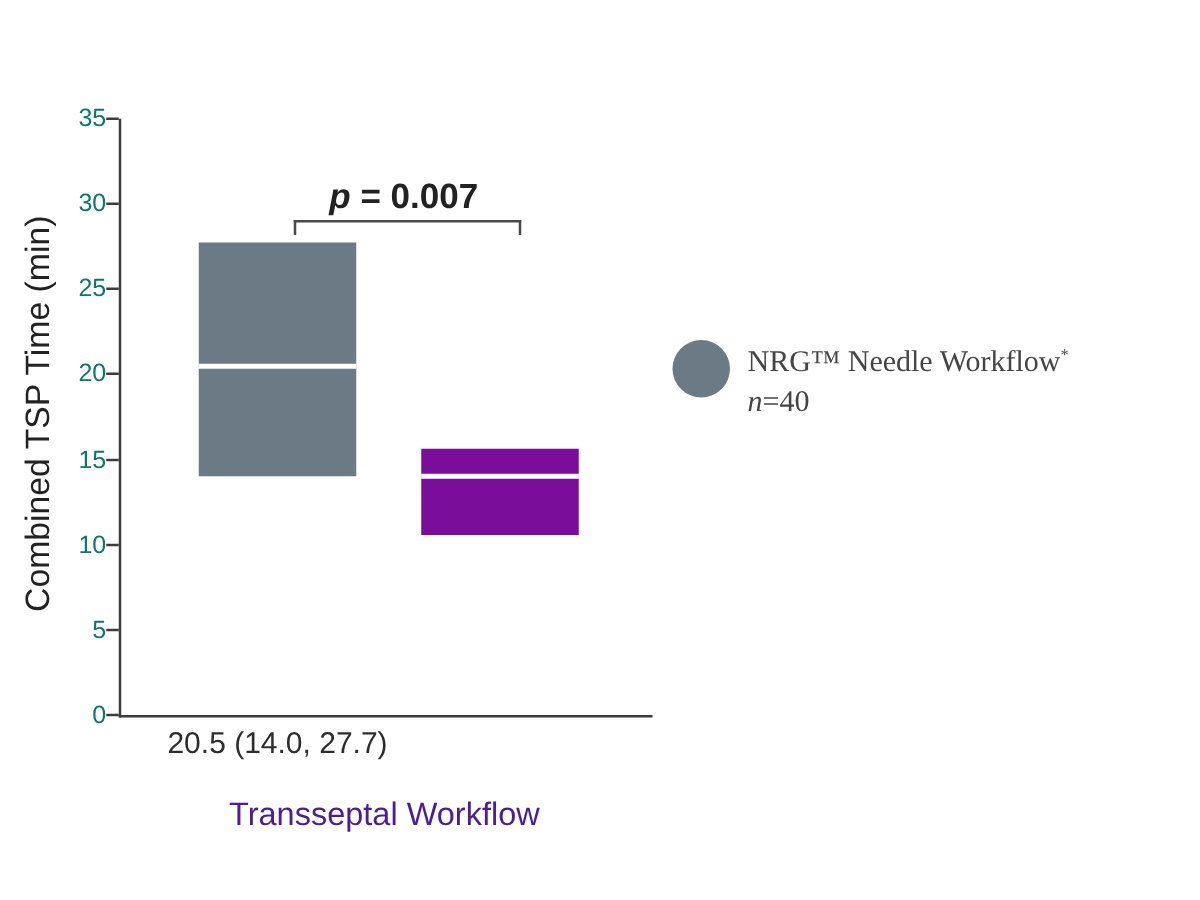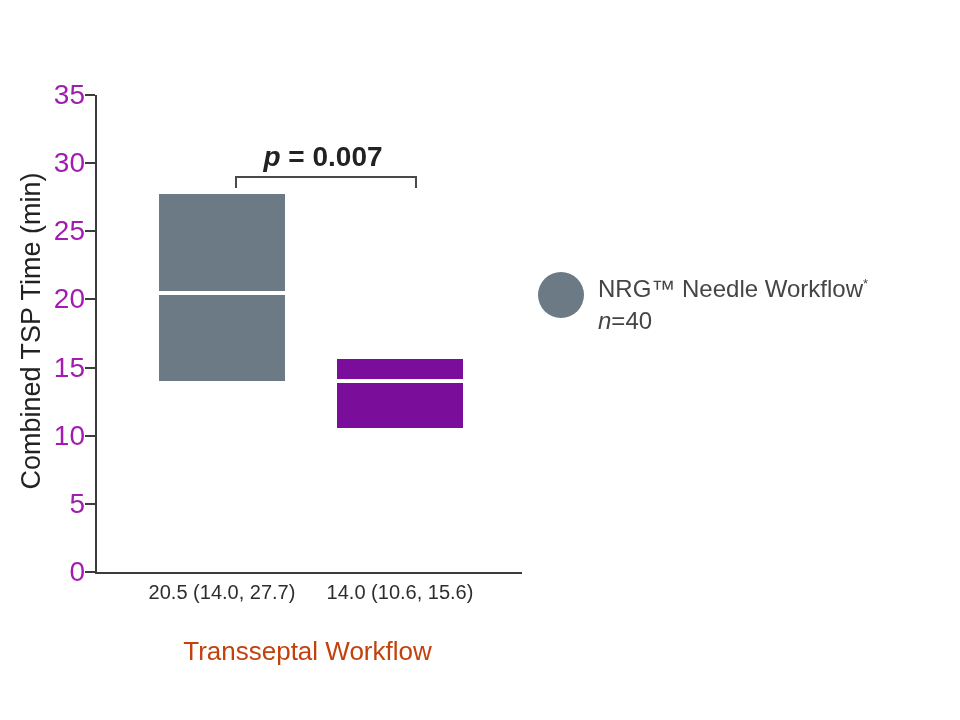--- a/index.html
+++ b/index.html
@@ -4,42 +4,42 @@
 <style>
   html,body { margin:0; padding:0; background:#ffffff; }
   body { font-family:"Liberation Sans", sans-serif; }
   .canvas { position:relative; width:960px; height:720px; background:#ffffff; overflow:hidden; color:#2d2d2d; }
 
   .plot { position:absolute; left:95px; top:95px; width:425px; height:477px;
           border-left:2px solid #3c3c3c; border-bottom:2px solid #3c3c3c; }
 
   .tick-line { position:absolute; left:-12px; width:10px; height:2px; background:#3c3c3c; }
   .tick-label { position:absolute; left:-72px; width:60px; text-align:right;
-                font-size:28px; line-height:28px; color:#a21caf; }
+                font-size:20px; line-height:28px; color:#0f766e; }
 
   .box { position:absolute; }
   .median { position:absolute; background:#ffffff; height:4px; }
 
   .bracket { position:absolute; left:138px; top:81px; width:178px; height:10px;
              border-top:2px solid #4a4a4a; border-left:2px solid #4a4a4a; border-right:2px solid #4a4a4a; }
   .p-annotation { position:absolute; left:126px; top:46px; width:200px; text-align:center;
                   font-size:28px; font-weight:600; color:#222222; }
   .p-annotation .it { font-style:italic; }
 
   .cat-label { position:absolute; top:486px; width:210px; text-align:center;
-               font-size:20px; color:#2d2d2d; white-space:nowrap; }
+               font-size:24px; color:#2d2d2d; white-space:nowrap; }
   .cat-0 { left:20px; }
   .cat-1 { left:198px; }
 
   .x-title { position:absolute; left:95px; top:636px; width:425px; text-align:center;
-             font-size:26px; color:#c2410c; }
+             font-size:26px; color:#4c1d95; }
   .y-title { position:absolute; left:31px; top:331px; transform:translate(-50%,-50%) rotate(-90deg);
              white-space:nowrap; font-size:27px; color:#222222; }
 
-  .legend { position:absolute; left:538px; top:270px; width:420px; height:190px; }
+  .legend { position:absolute; left:538px; top:270px; width:420px; height:190px;font-family:Liberation Serif, serif; }
   .legend-item { position:absolute; left:0; width:420px; height:70px; }
   .legend-item.item-0 { top:0; }
   .legend-item.item-1 { top:90px; }
   .legend-swatch { position:absolute; left:0; top:2px; width:46px; height:46px; border-radius:50%; }
   .legend-text { position:absolute; left:60px; top:-2px; width:360px; font-size:24px;
                  line-height:32px; color:#454545; white-space:nowrap; }
   .legend-text sup { font-size:13px; }
   .legend-text .it { font-style:italic; }
 </style>
 </head>
@@ -51,21 +51,20 @@
 
   <div class="plot" id="plot">
 
     <div class="bracket"></div>
 
     <div class="p-annotation">
       <span class="it">p</span><span> = 0.007</span>
     </div>
 
     <div class="cat-label cat-0">20.5 (14.0, 27.7)</div>
-    <div class="cat-label cat-1">14.0 (10.6, 15.6)</div>
   <div class="tick-line" style="top: 476px;"></div>
       <div class="tick-label" style="top: 463px;">0</div>
       <div class="tick-line" style="top: 407.857px;"></div>
       <div class="tick-label" style="top: 394.857px;">5</div>
       <div class="tick-line" style="top: 339.714px;"></div>
       <div class="tick-label" style="top: 326.714px;">10</div>
       <div class="tick-line" style="top: 271.571px;"></div>
       <div class="tick-label" style="top: 258.571px;">15</div>
       <div class="tick-line" style="top: 203.429px;"></div>
       <div class="tick-label" style="top: 190.429px;">20</div>

